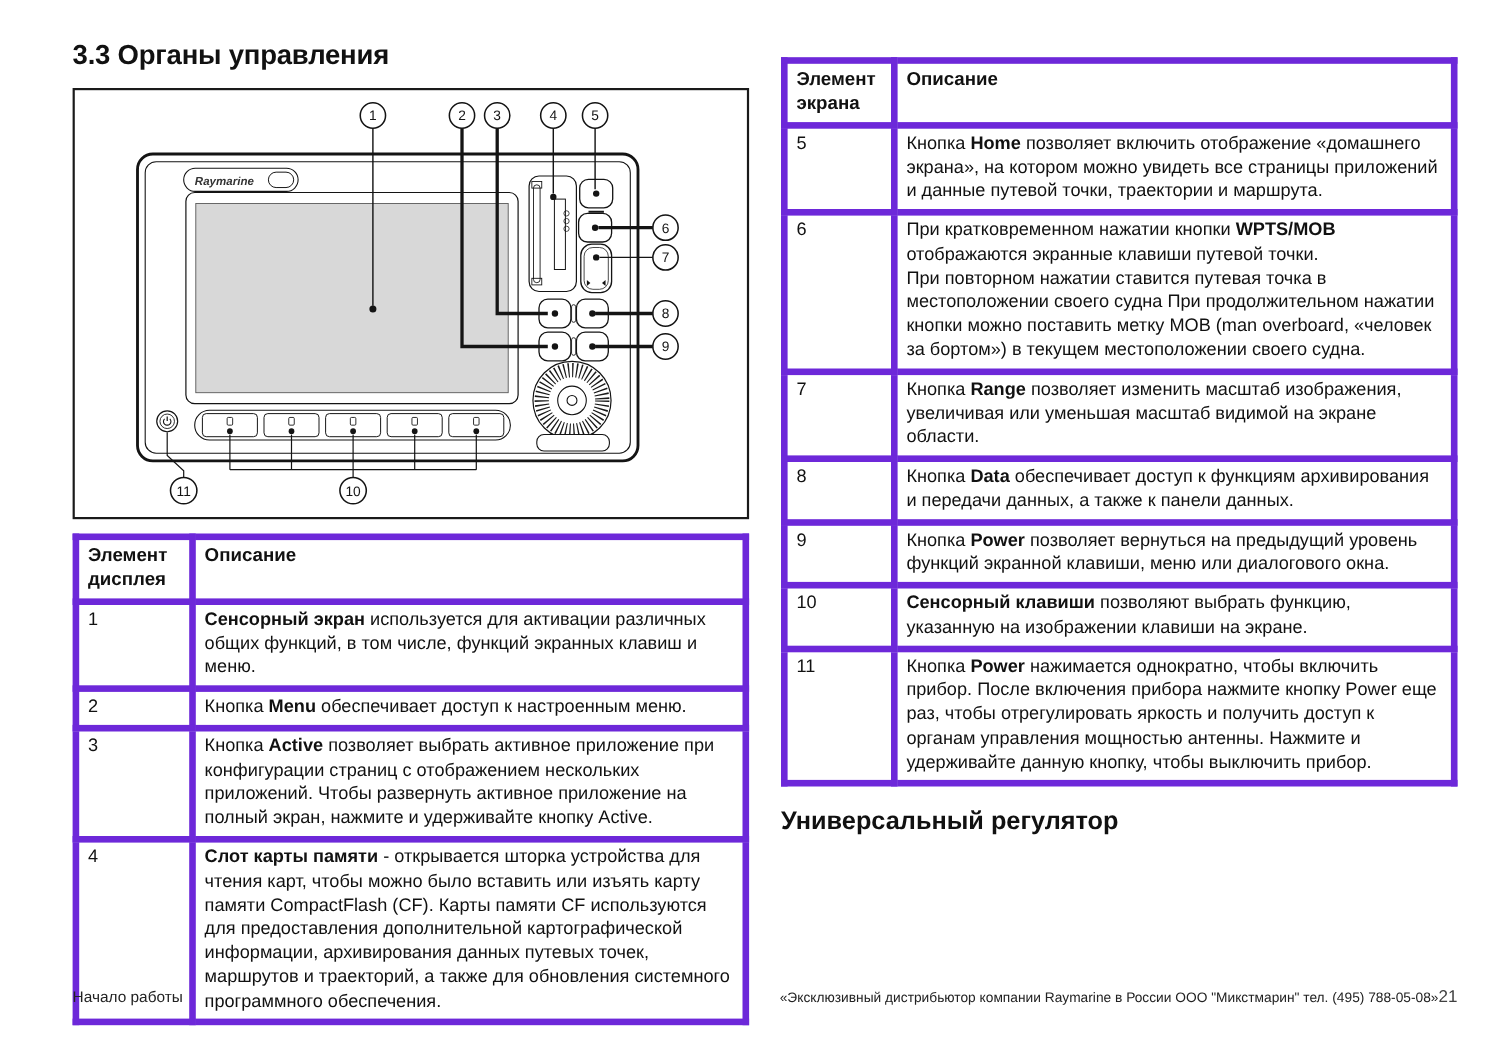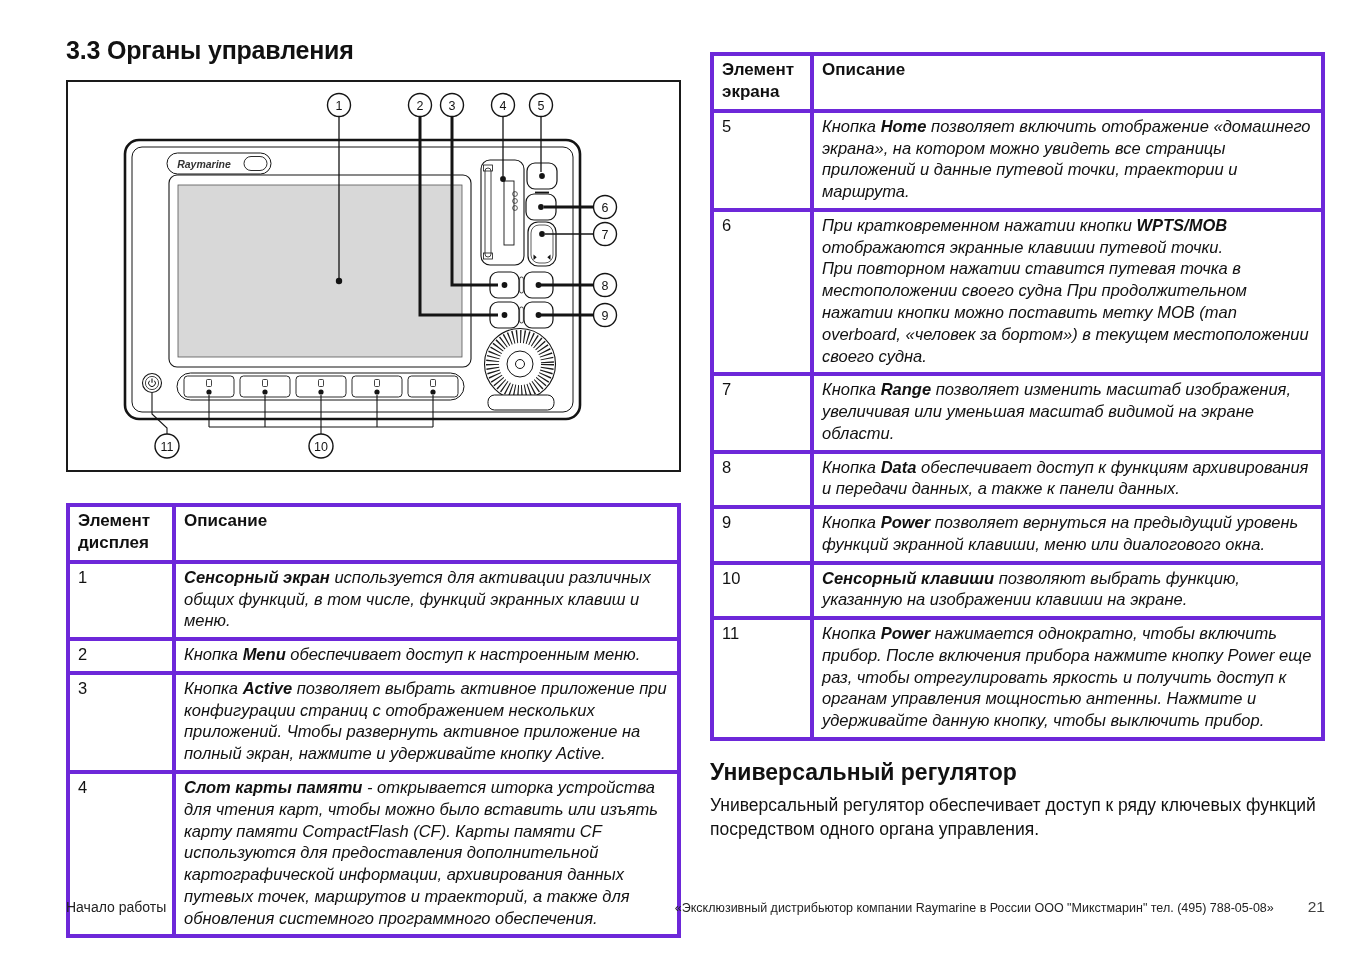--- a/index.html
+++ b/index.html
@@ -10,36 +10,36 @@
   .col-right { width:615px; flex:0 0 615px; margin-left:29px; margin-top:16px; }
 
   .doc-title { font-size:25px; font-weight:700; letter-spacing:-0.2px; margin:0 0 15px 0; }
 
   .figure { border:2px solid #1a1a1a; width:611px; height:388px; background:#fff; }
   .figure svg { display:block; width:611px; height:388px; }
   svg text { font-family:"Liberation Sans", sans-serif; }
 
   table.t { border-collapse:collapse; width:615px; table-layout:fixed; }
   table.t th, table.t td {
-    border:4px solid #6d28d9; vertical-align:top; text-align:left;
+    border:6px solid #6d28d9; vertical-align:top; text-align:left;
     font-size:16.5px; line-height:1.32; padding:3px 8px 5px 8px;
   }
   table.t th { font-size:17px; font-weight:700; }
-  .t-display { margin-top:31px; }
+  .t-display { margin-top:13px; }
   .t-display col.c1 { width:106px; }
   .t-screen  col.c1 { width:100px; }
-  td.desc { white-space:pre-wrap;font-style:italic; }
+  td.desc { white-space:pre-wrap; }
 
   .section-heading { font-size:23px; font-weight:700; margin:18px 0 8px 0; }
   .section-body { font-size:17.5px; line-height:1.35; margin:0; }
 
   .footer { position:absolute; left:66px; right:27px; bottom:38px;
             display:flex; justify-content:space-between; align-items:baseline; }
   .footer-left { font-size:14px; color:#222; }
-  .footer-rightgroup { display:flex; align-items:baseline; gap:34px; }
+  .footer-rightgroup { display:flex; align-items:baseline; }
   .footer-distrib { font-size:12.5px; color:#222; }
   .footer-page { font-size:15.5px; color:#404040; }
 </style>
 </head>
 <body>
 
 <div class="page">
   <div class="cols">
 
     <div class="col-left">
@@ -301,21 +301,20 @@
               <td class="desc"><b>Сенсорный клавиши</b> позволяют выбрать функцию, указанную на изображении клавиши на экране.</td>
             </tr>
           <tr>
               <td>11</td>
               <td class="desc">Кнопка <b>Power</b> нажимается однократно, чтобы включить прибор. После включения прибора нажмите кнопку Power еще раз, чтобы отрегулировать яркость и получить доступ к органам управления мощностью антенны. Нажмите и удерживайте данную кнопку, чтобы выключить прибор.</td>
             </tr>
         </tbody>
       </table>
 
       <h2 class="section-heading">Универсальный регулятор</h2>
-      <p class="section-body">Универсальный регулятор обеспечивает доступ к ряду ключевых функций посредством одного органа управления.</p>
     </div>
   </div>
 
   <div class="footer">
     <span class="footer-left">Начало работы</span>
     <span class="footer-rightgroup">
       <span class="footer-distrib">«Эксклюзивный дистрибьютор компании Raymarine в России ООО "Микстмарин" тел. (495) 788-05-08»</span>
       <span class="footer-page">21</span>
     </span>
   </div>

